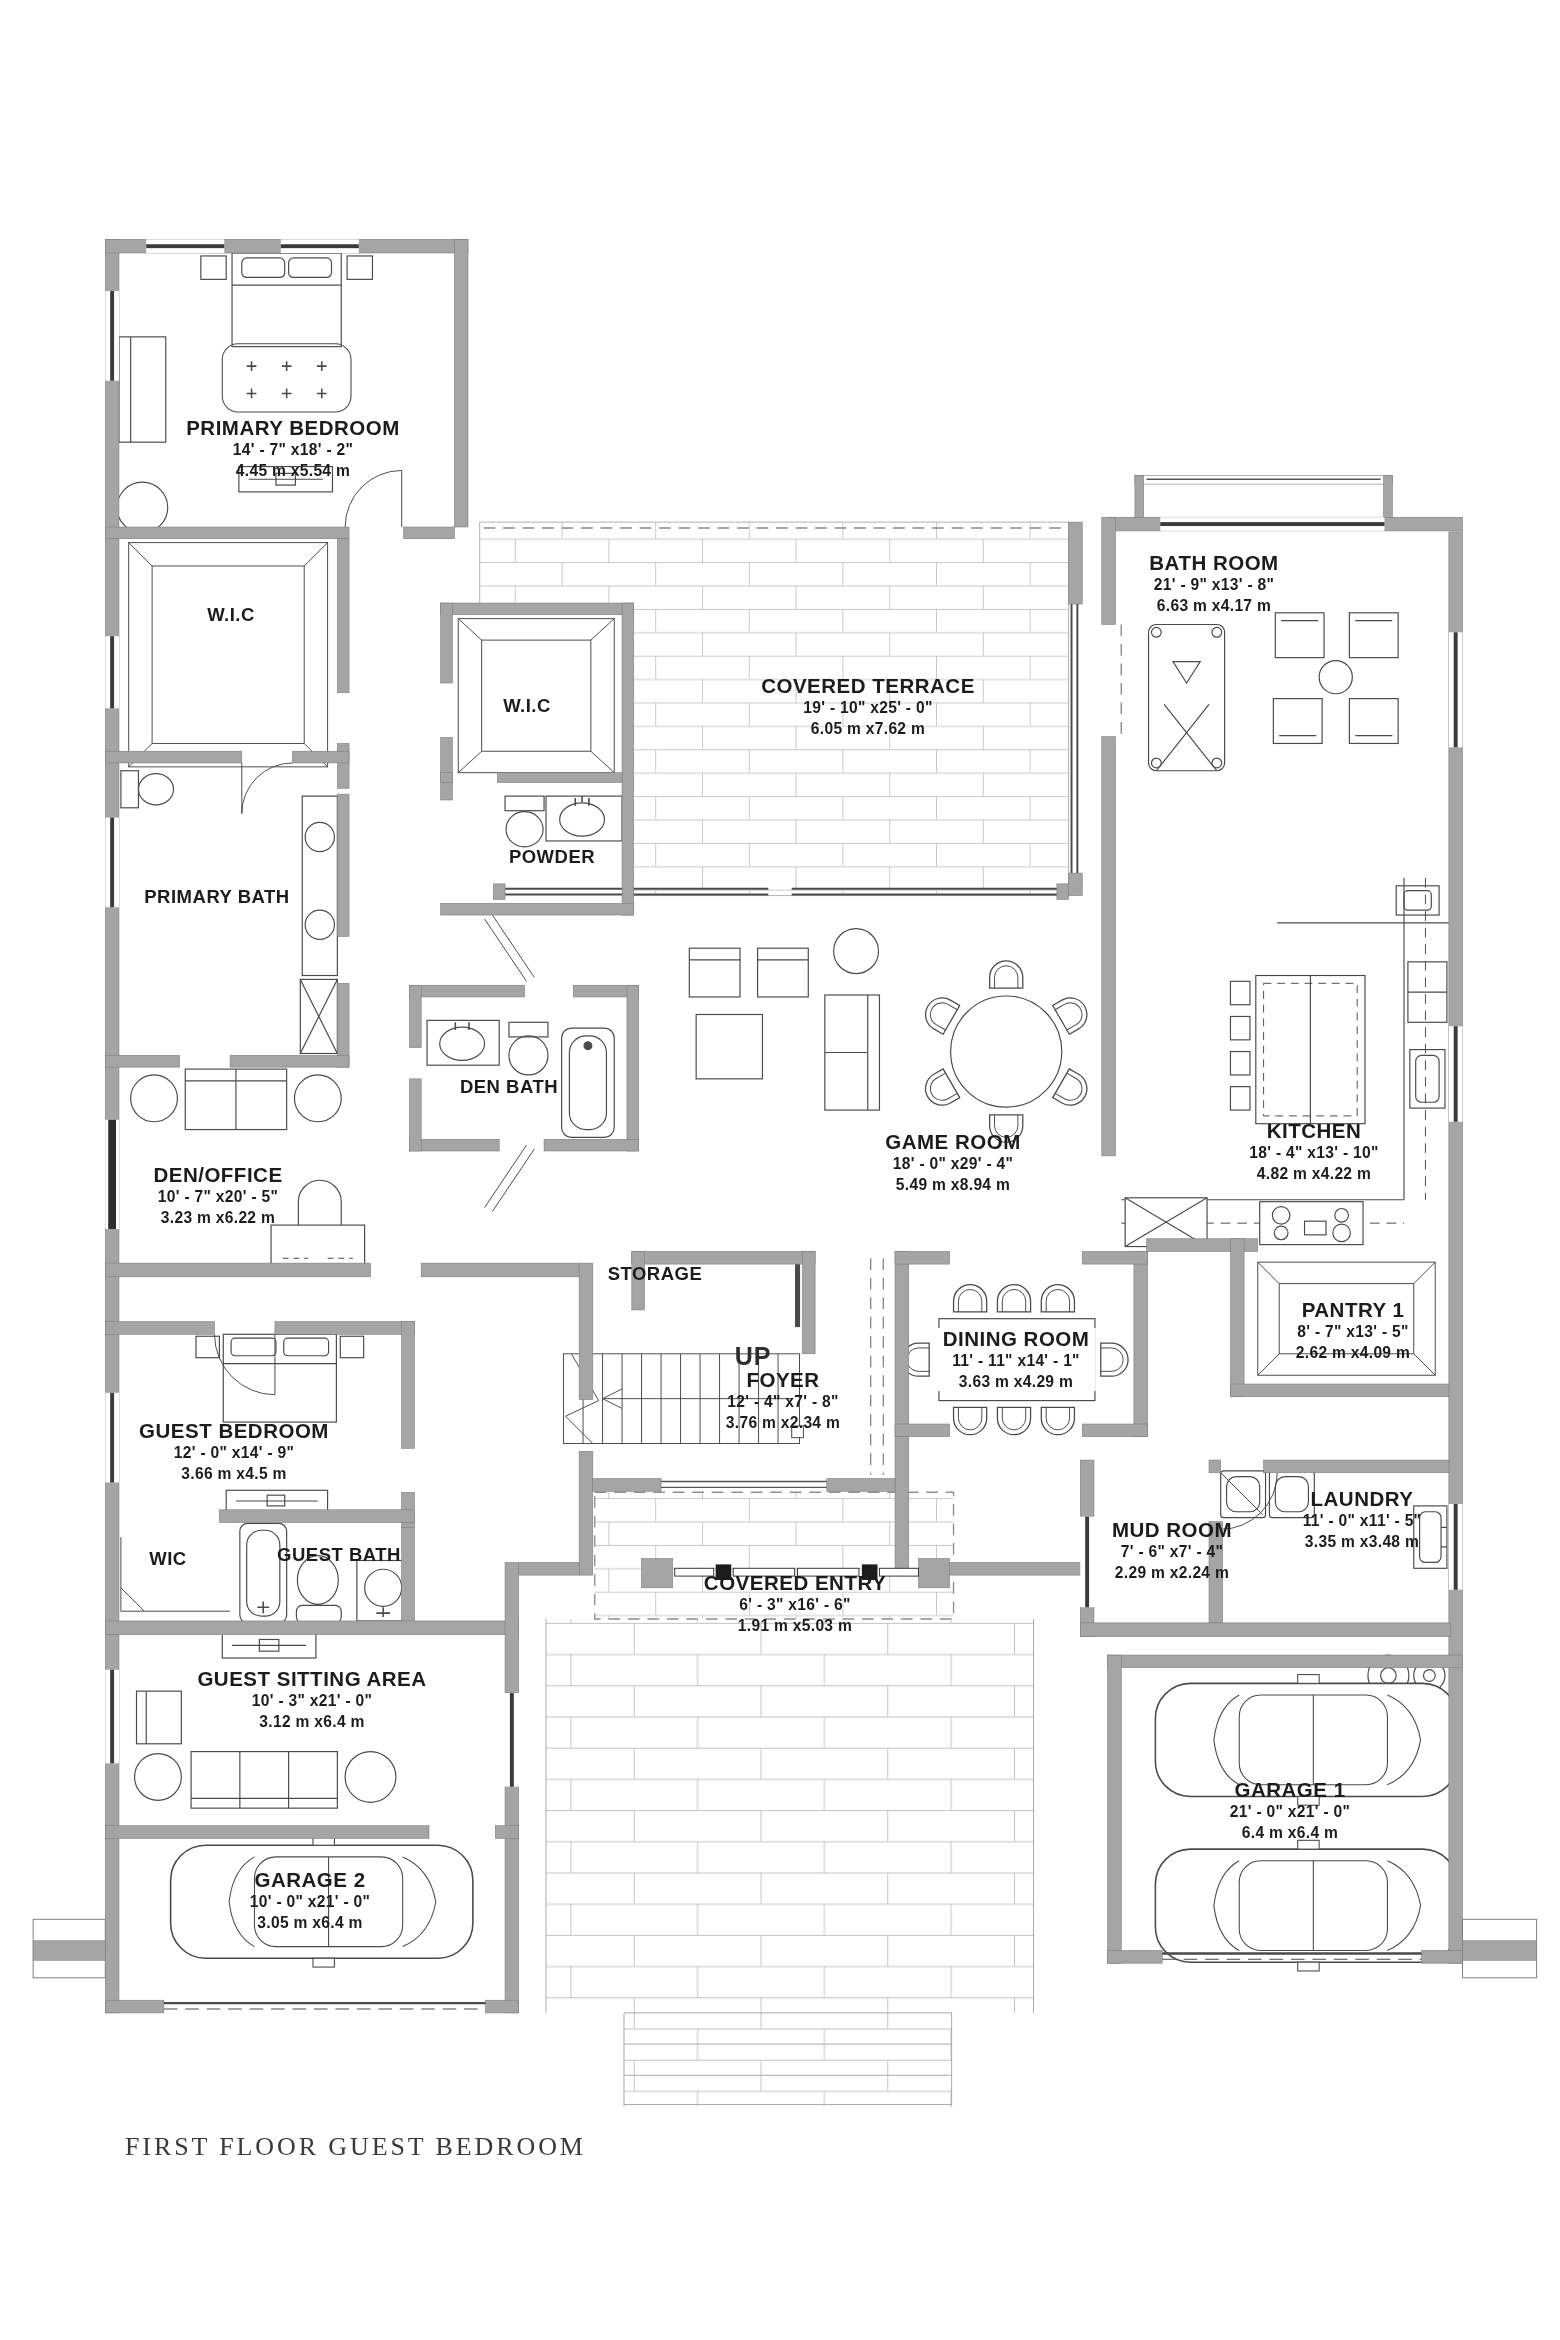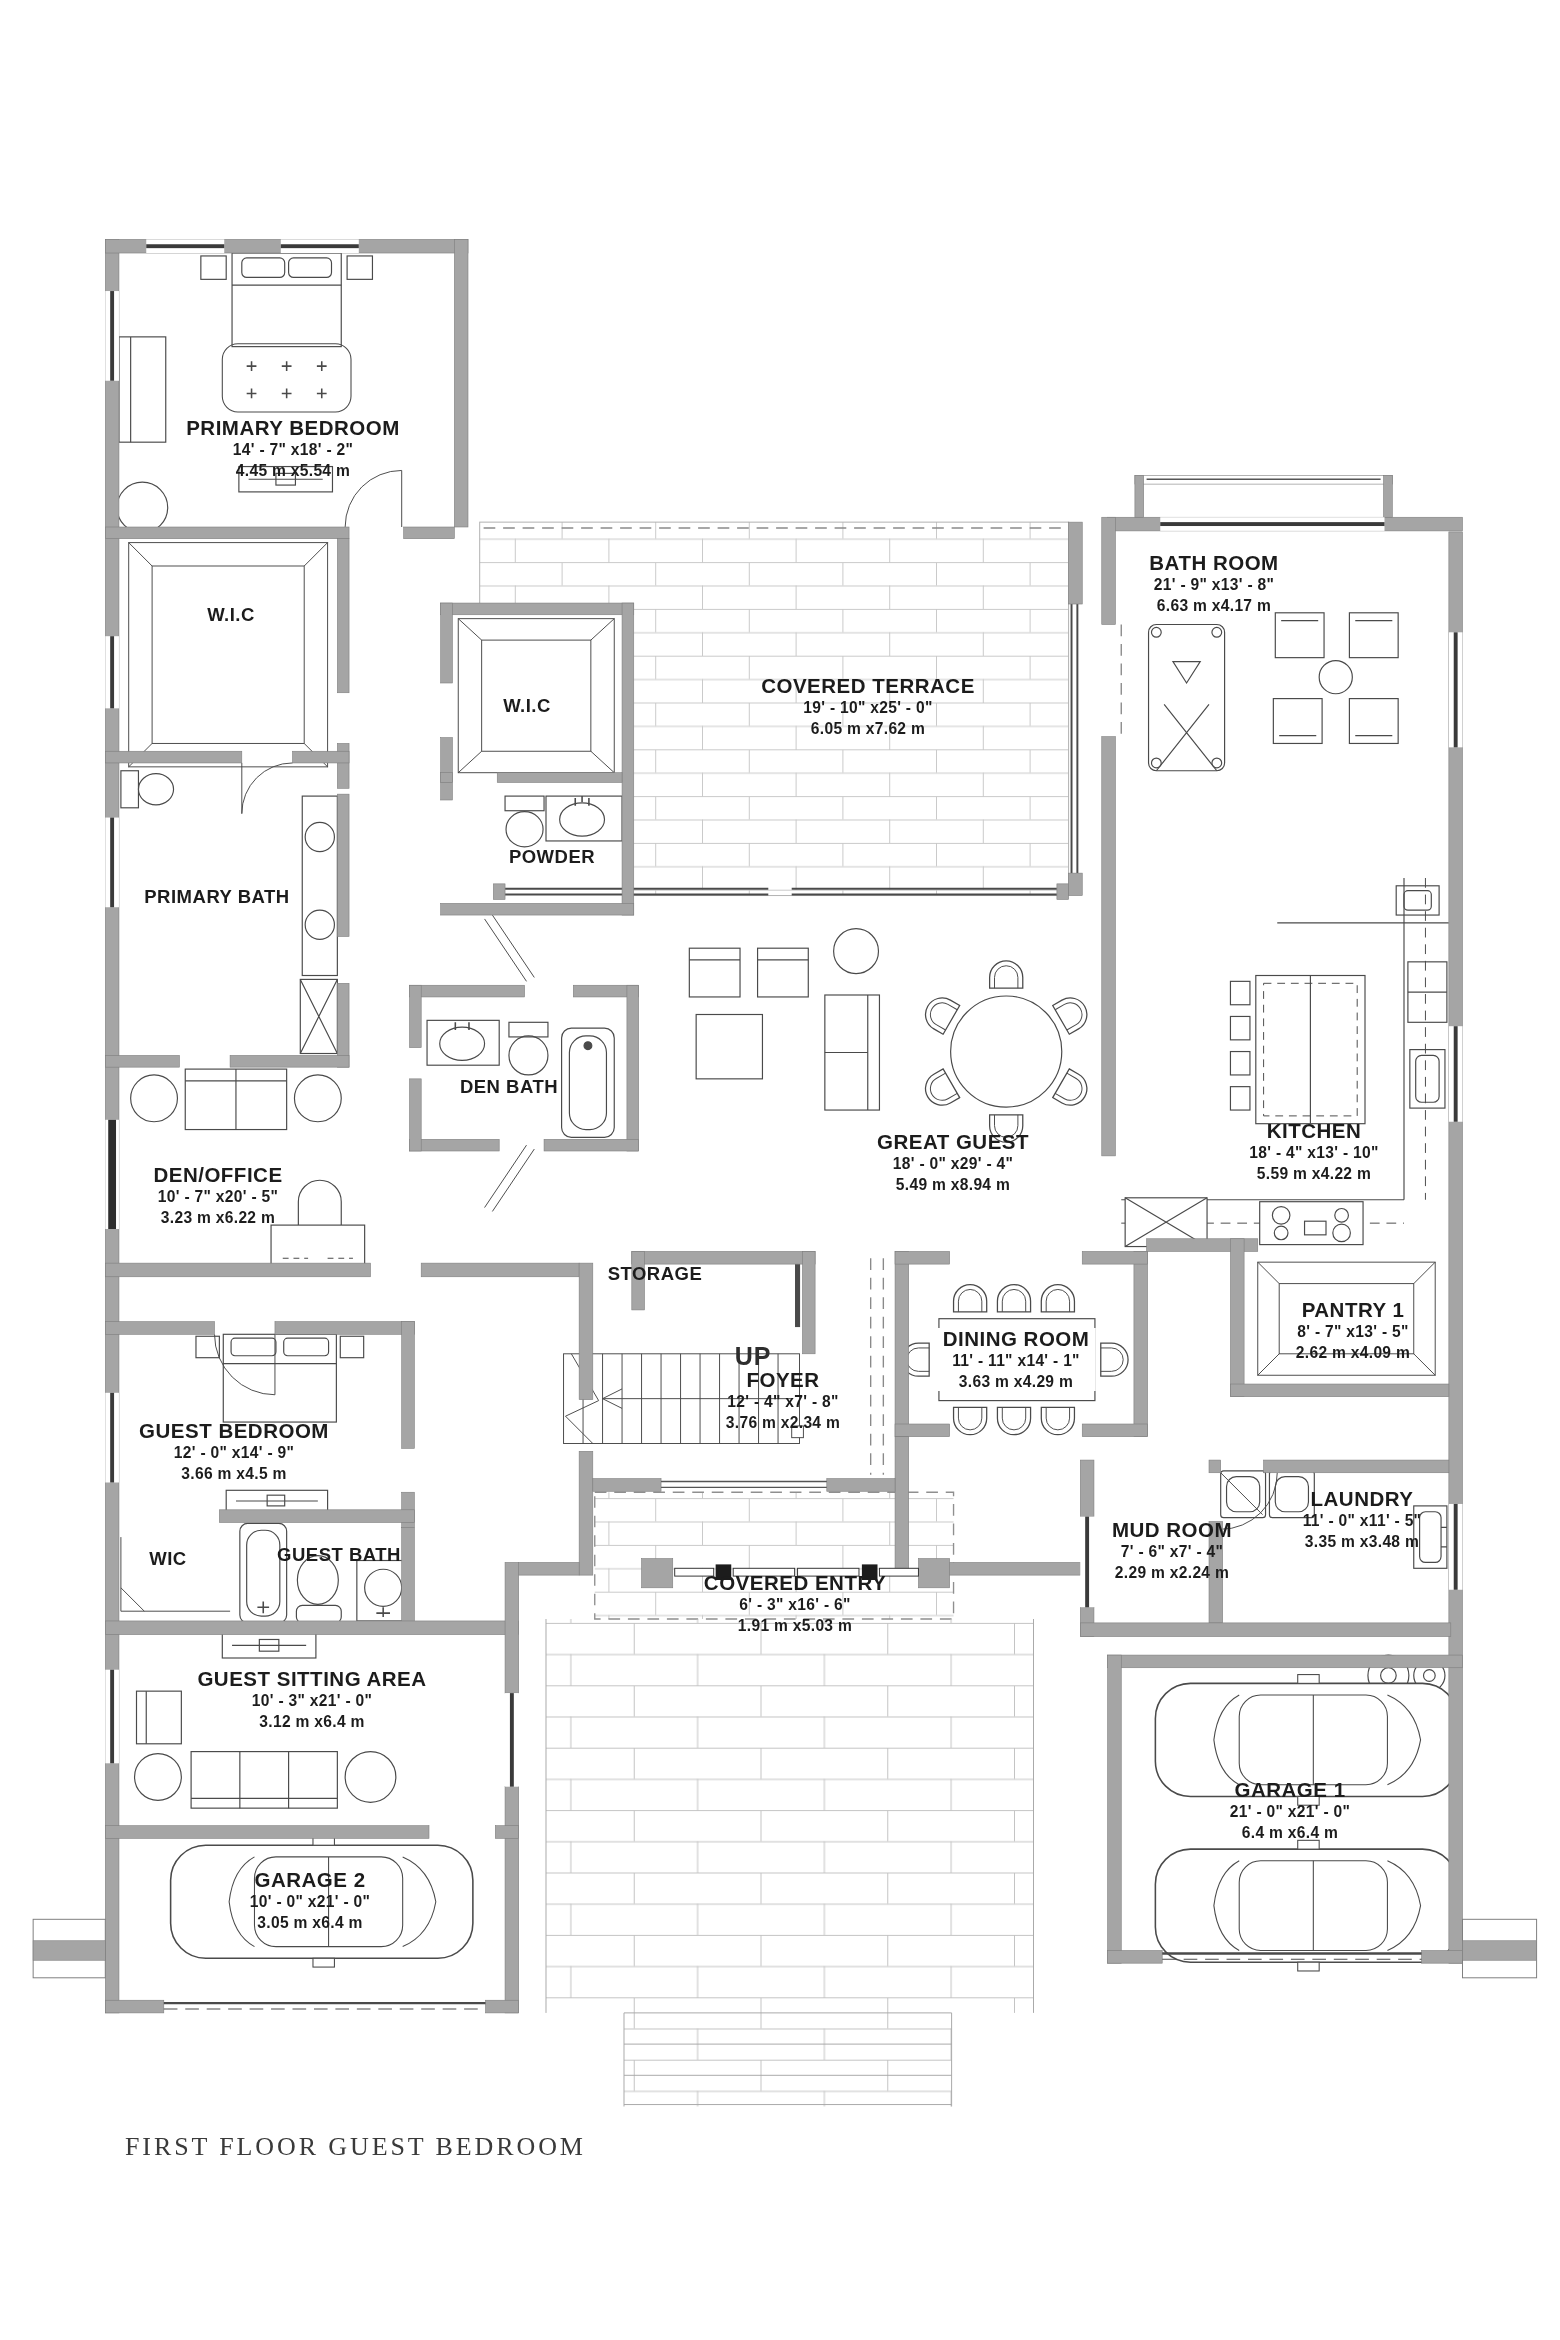--- a/index.html
+++ b/index.html
@@ -583,28 +583,28 @@
   <div class="nm">COVERED TERRACE</div>
   <div class="dm">19' - 10" x25' - 0"</div>
   <div class="dm">6.05 m x7.62 m</div>
 </div>
 <div class="lbl" id="L-game_room">
   <div class="nm">BATH ROOM</div>
   <div class="dm">21' - 9" x13' - 8"</div>
   <div class="dm">6.63 m x4.17 m</div>
 </div>
 <div class="lbl" id="L-great_room">
-  <div class="nm">GREAT GUEST</div>
+  <div class="nm">GAME ROOM</div>
   <div class="dm">18' - 0" x29' - 4"</div>
   <div class="dm">5.49 m x8.94 m</div>
 </div>
 <div class="lbl" id="L-kitchen">
   <div class="nm">KITCHEN</div>
   <div class="dm">18' - 4" x13' - 10"</div>
-  <div class="dm">5.59 m x4.22 m</div>
+  <div class="dm">4.82 m x4.22 m</div>
 </div>
 <div class="lbl" id="L-den_office">
   <div class="nm">DEN/OFFICE</div>
   <div class="dm">10' - 7" x20' - 5"</div>
   <div class="dm">3.23 m x6.22 m</div>
 </div>
 <div class="lbl small" id="L-storage">
   <div class="nm">STORAGE</div>
 </div>
 <div id="L-up">UP</div>

